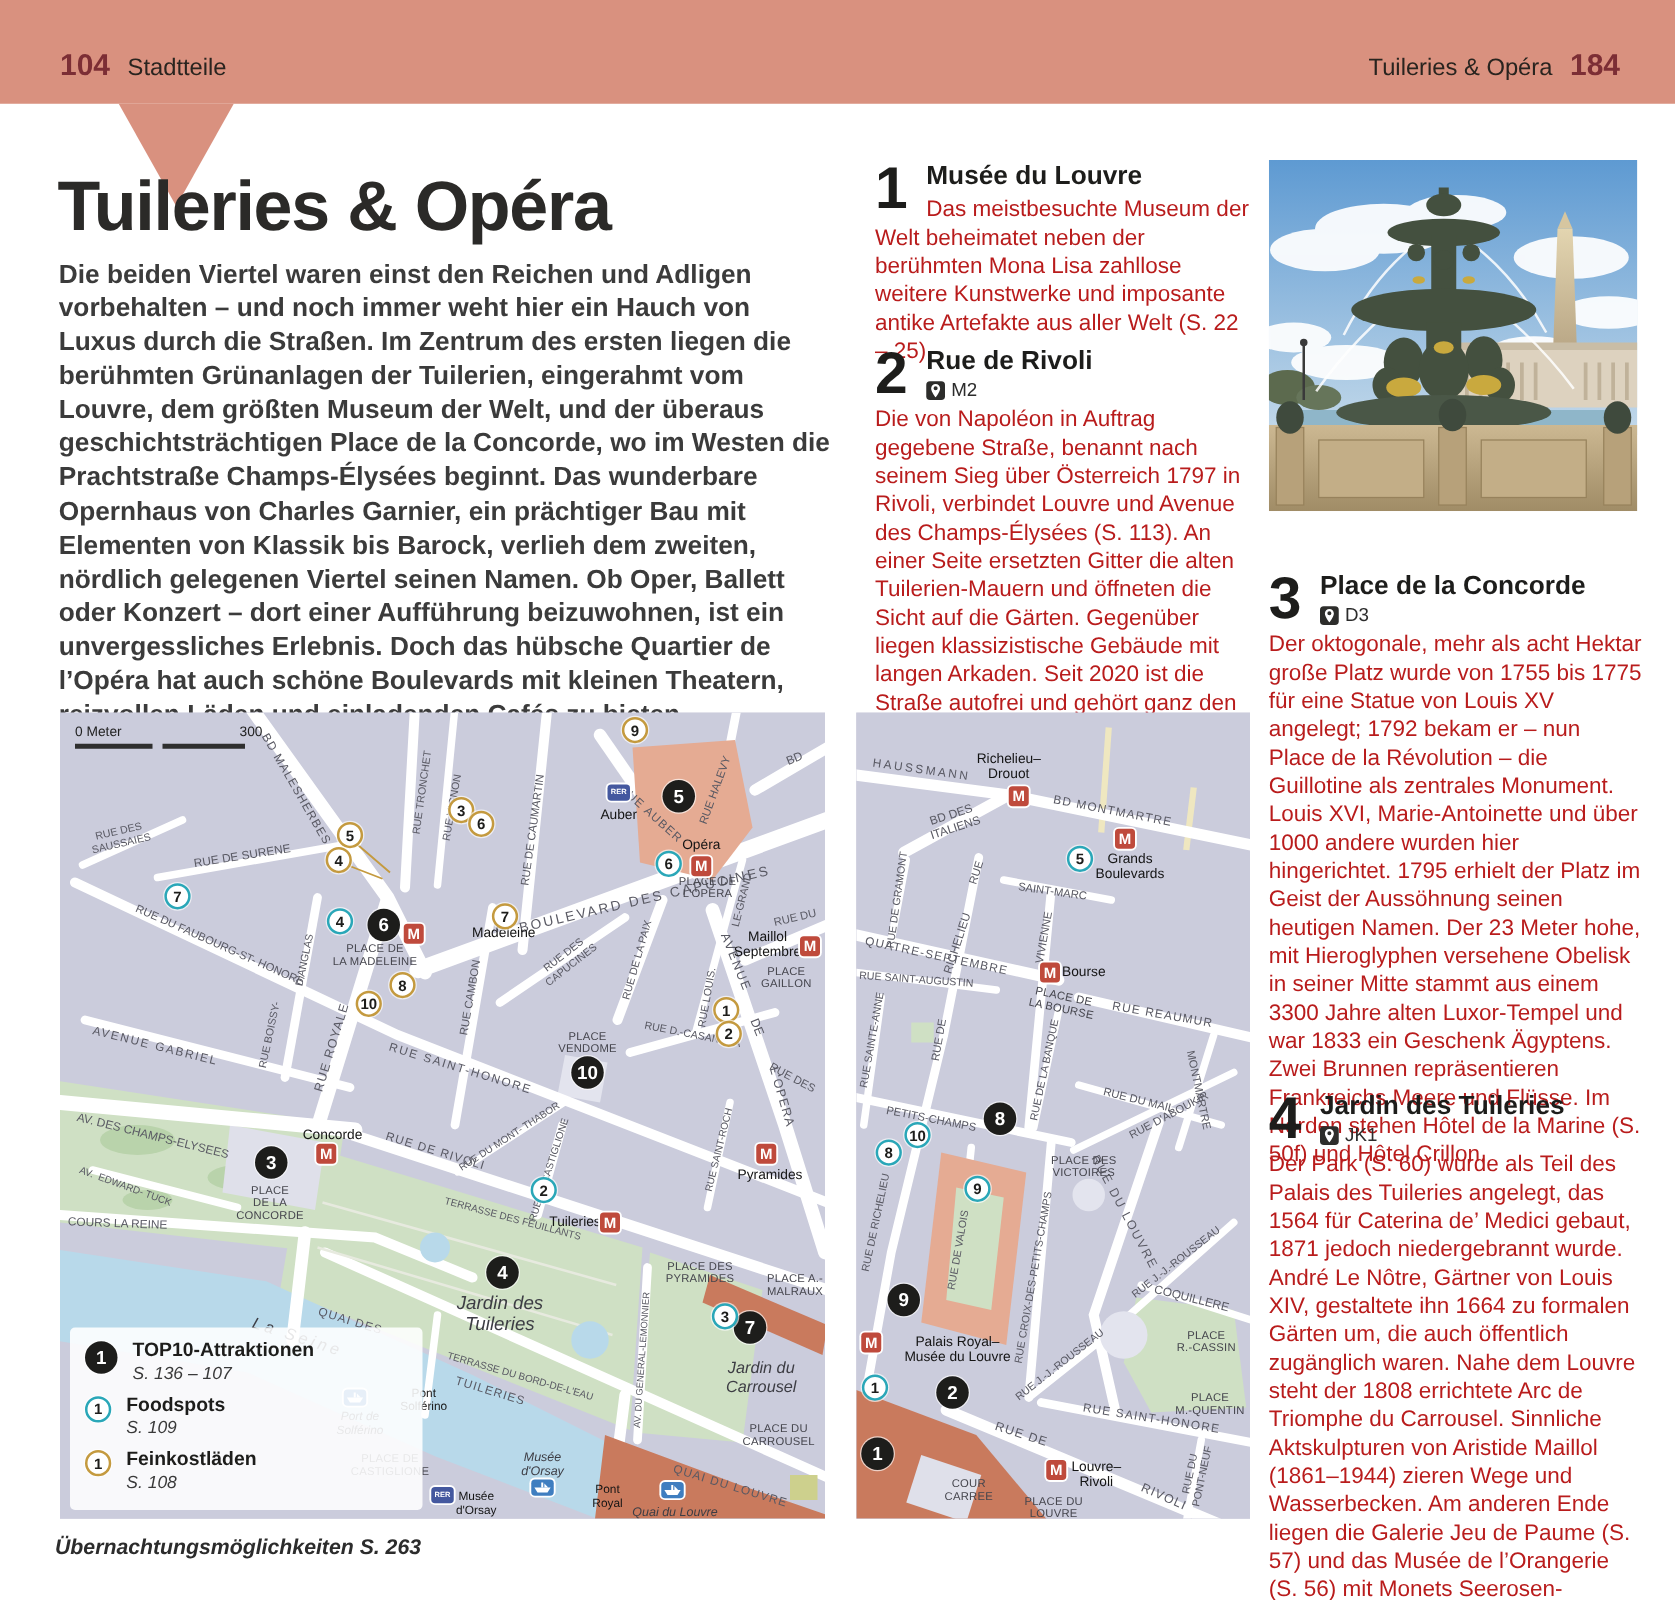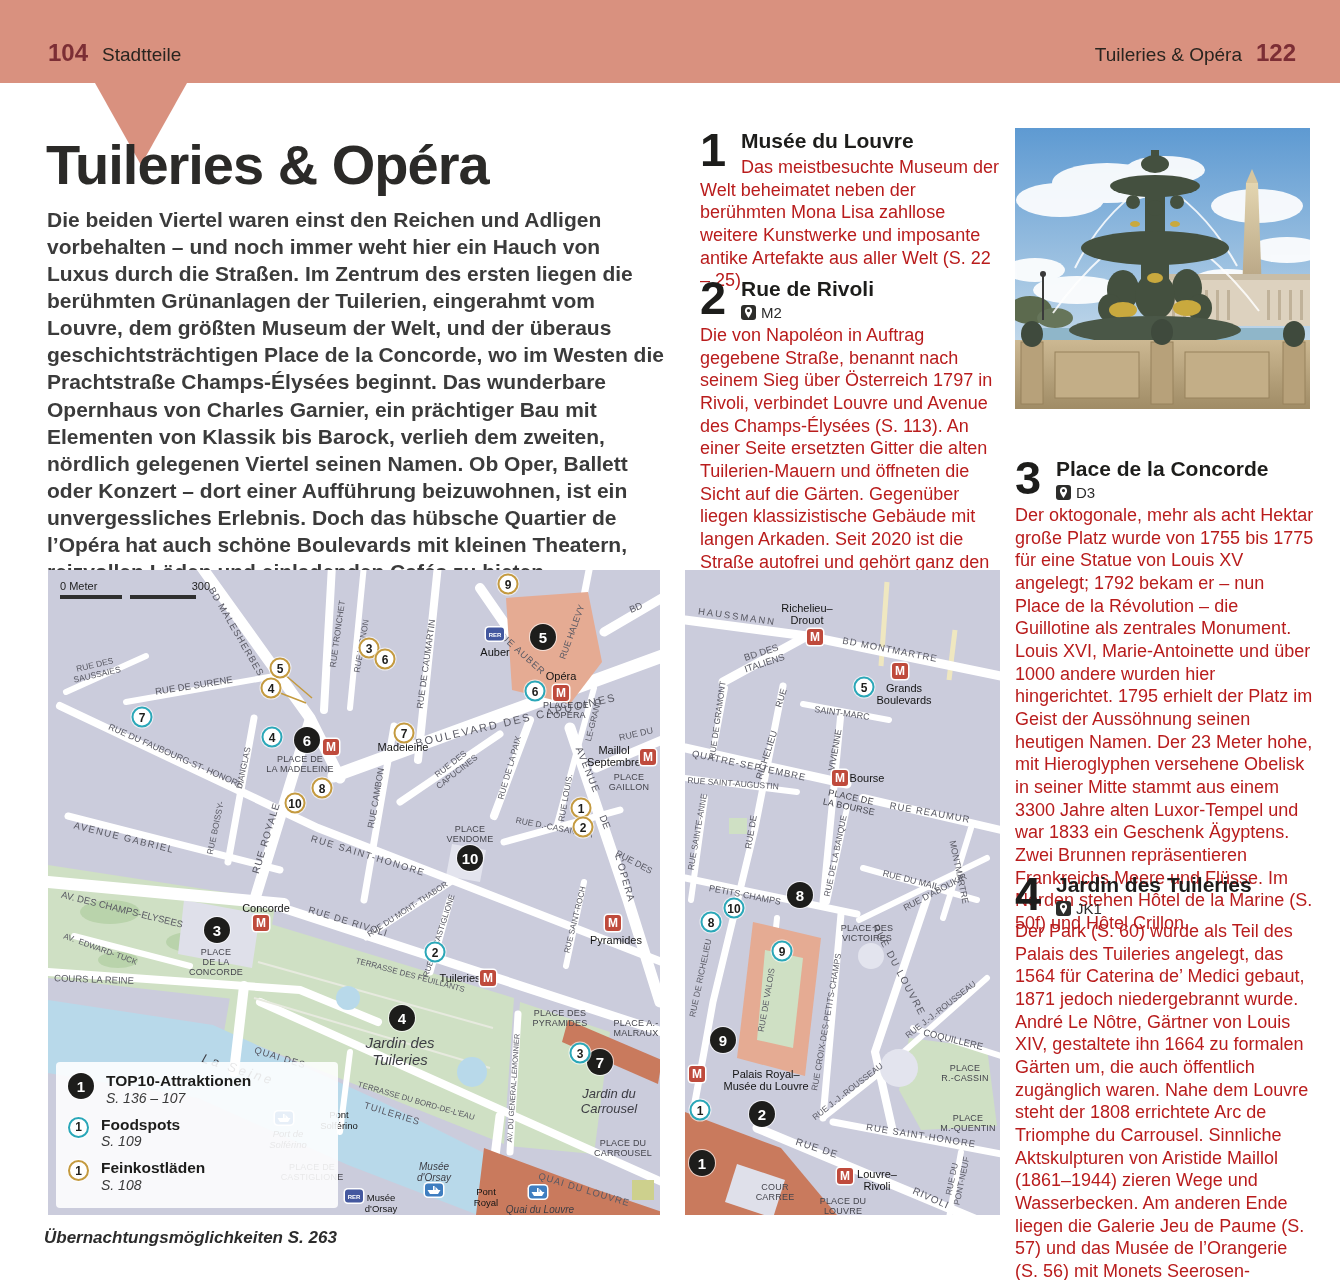--- a/index.html
+++ b/index.html
@@ -76,21 +76,21 @@
 
 <div class="page">
 
   <header class="topbar">
     <div class="hgroup">
       <span class="pnum">104</span>
       <span class="hsec">Stadtteile</span>
     </div>
     <div class="hgroup">
       <span class="hsec">Tuileries &amp; Opéra</span>
-      <span class="pnum">122</span>
+      <span class="pnum">184</span>
     </div>
   </header>
   <div class="tab-arrow"></div>
 
   <h1 class="title">Tuileries &amp; Opéra</h1>
   <p class="intro">Die beiden Viertel waren einst den Reichen und Adligen vorbehalten – und noch immer weht hier ein Hauch von Luxus durch die Straßen. Im Zentrum des ersten liegen die berühmten Grünanlagen der Tuilerien, eingerahmt vom Louvre, dem größten Museum der Welt, und der überaus geschichtsträchtigen Place de la Concorde, wo im Westen die Prachtstraße Champs-Élysées beginnt. Das wunderbare Opernhaus von Charles Garnier, ein prächtiger Bau mit Elementen von Klassik bis Barock, verlieh dem zweiten, nördlich gelegenen Viertel seinen Namen. Ob Oper, Ballett oder Konzert – dort einer Aufführung beizuwohnen, ist ein unvergessliches Erlebnis. Doch das hübsche Quartier de l’Opéra hat auch schöne Boulevards mit kleinen Theatern, reizvollen Läden und einladenden Cafés zu bieten.</p>
 
   <article class="entry" style="left:700px;top:128px;width:302px;">
     <div class="enum">1</div>
     <h3>Musée du Louvre</h3>

